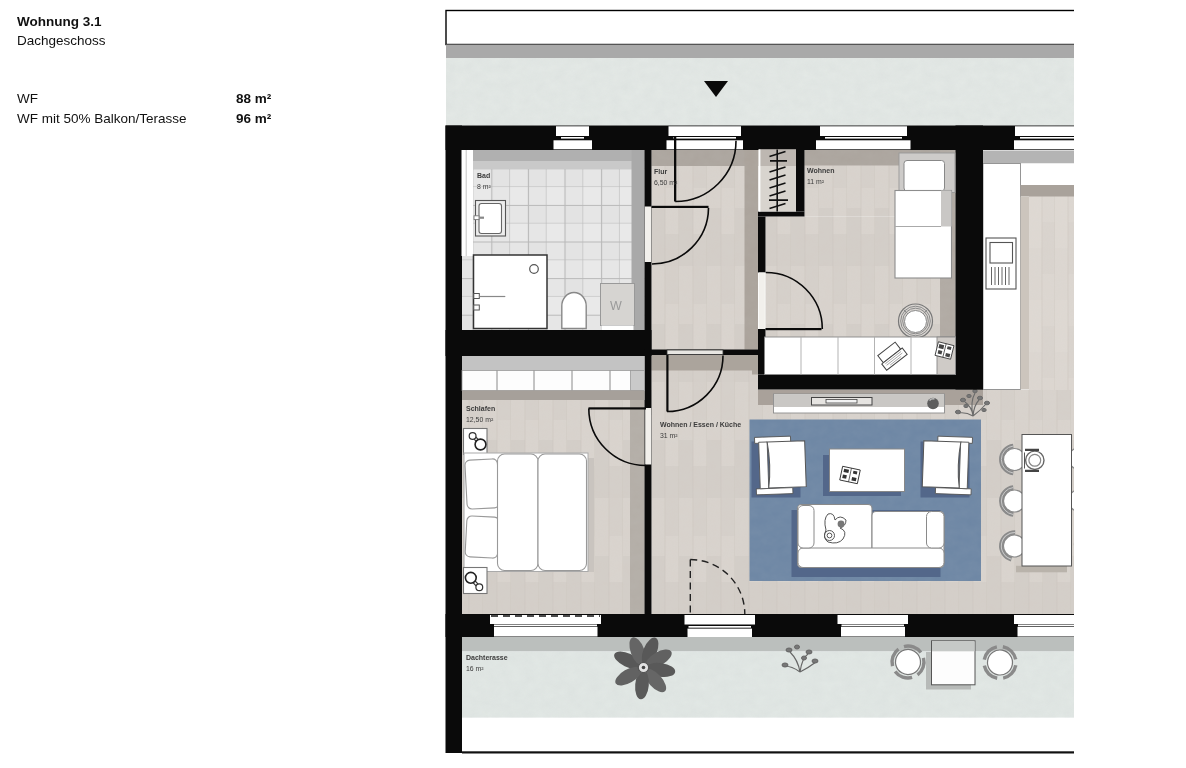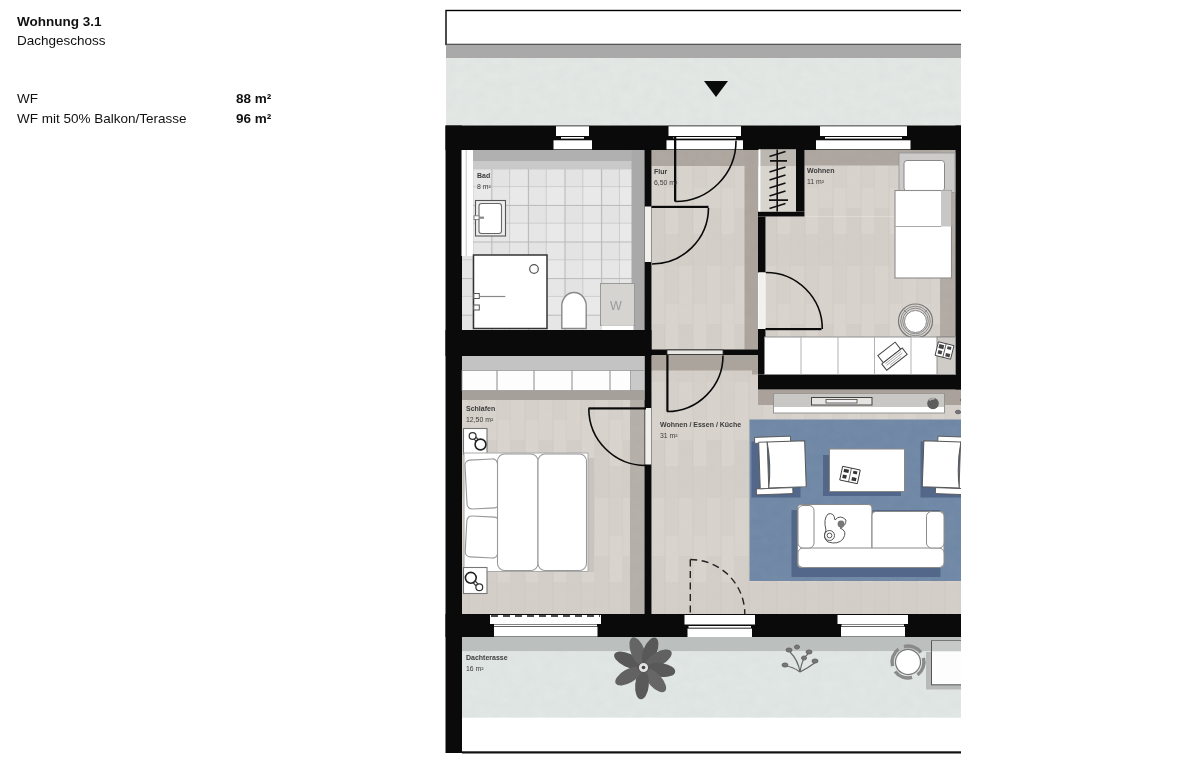--- a/index.html
+++ b/index.html
@@ -1,15 +1,15 @@
 <!DOCTYPE html>
 <html><head><meta charset="utf-8"><title>Wohnung 3.1</title>
 <style>
 html,body{margin:0;padding:0;background:#fff}
-#page{position:relative;width:961px;height:768px;font-family:"Liberation Sans",sans-serif;background:#fff;overflow:hidden}
+#page{position:relative;width:1074px;height:768px;font-family:"Liberation Sans",sans-serif;background:#fff;overflow:hidden}
 </style></head><body>
 <div id="page">
 <svg width="1186" height="768" viewBox="0 0 1186 768" font-family="Liberation Sans, sans-serif">
 <defs>
 <pattern id="tile" width="36.6" height="36.6" patternUnits="userSpaceOnUse" x="473.5" y="150.5">
   <rect width="36.6" height="36.6" fill="#e6e6e6"></rect>
   <rect x="0" y="0" width="18.3" height="18.3" fill="#e9e9e9"></rect>
   <rect x="18.3" y="18.3" width="18.3" height="18.3" fill="#e3e3e3"></rect>
   <path d="M18.3 0 V36.6 M36.6 0 V36.6 M0 18.3 H36.6 M0 36.6 H36.6" fill="none" stroke="#b9b9b9" stroke-width="1.1"></path>
 </pattern>

